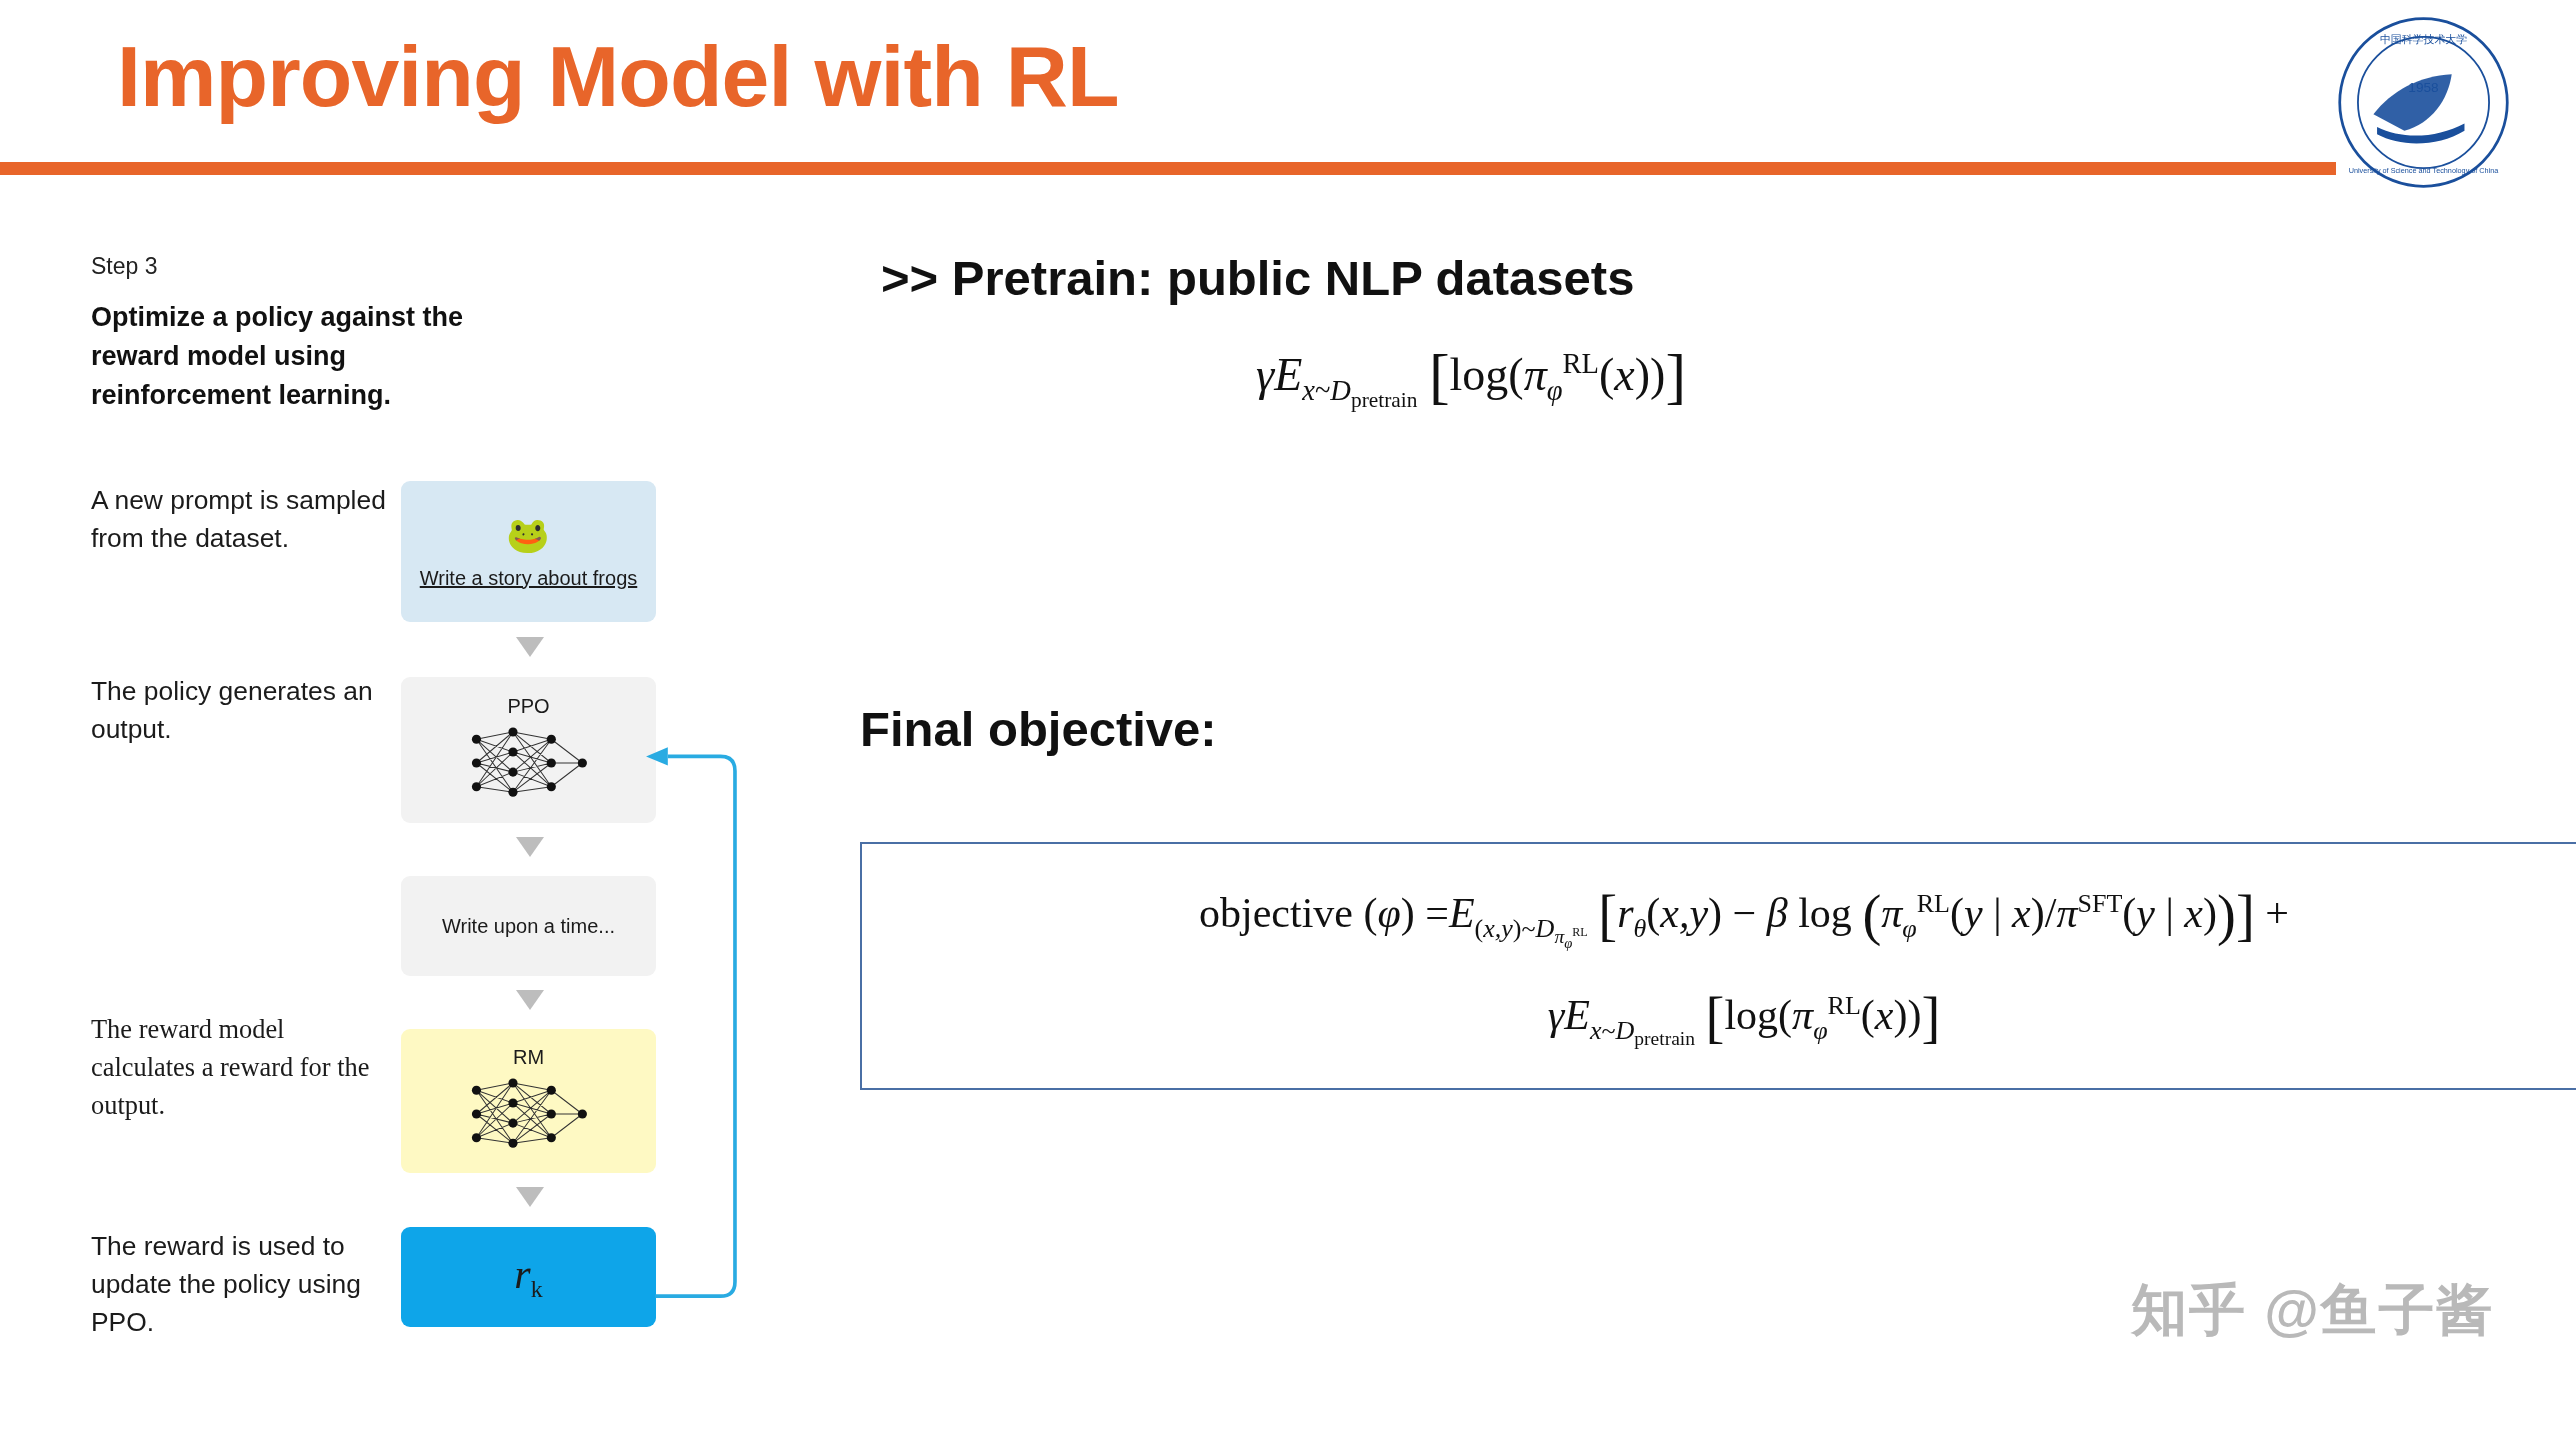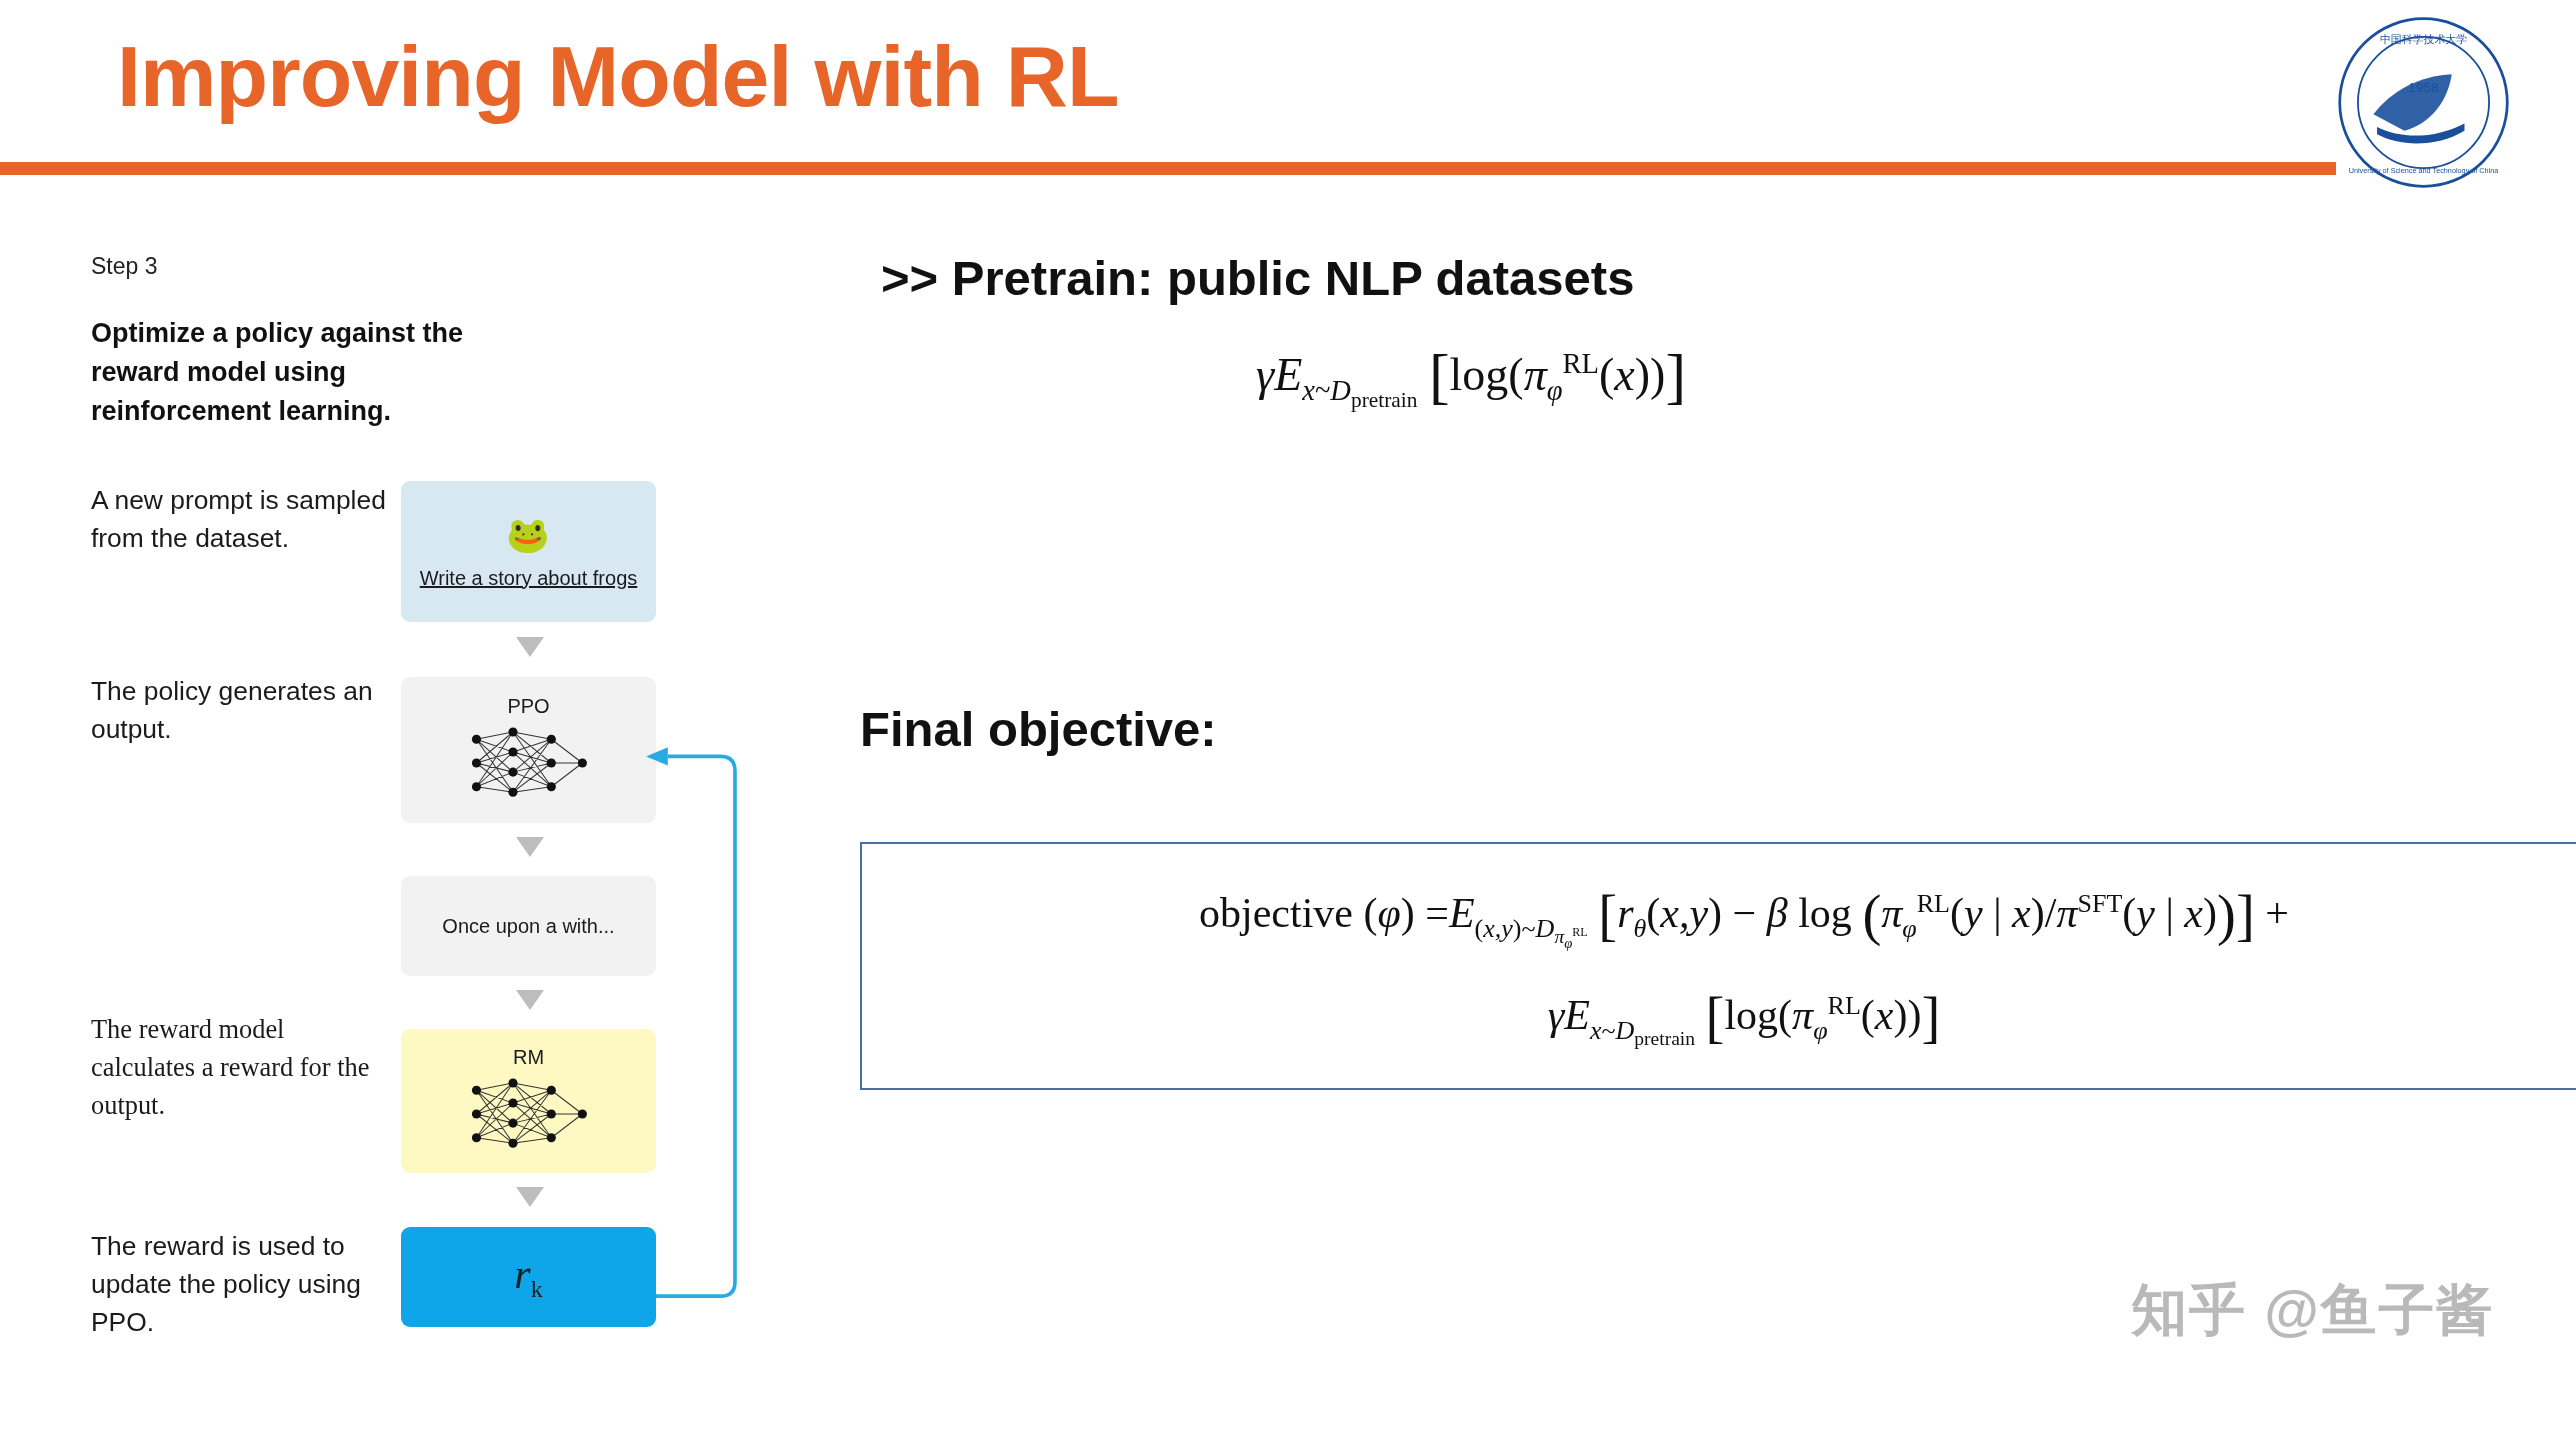--- a/index.html
+++ b/index.html
@@ -56,21 +56,20 @@
   }
   .step-desc {
     position: absolute;
     left: 91px;
     top: 298px;
     width: 428px;
     font-size: 27px;
     font-weight: bold;
     line-height: 1.45;
     color: #111;
-    margin-top: 16px;
   }
 
   .caption {
     position: absolute;
     left: 91px;
     width: 300px;
     font-size: 26.4px;
     line-height: 1.44;
     color: #1b1b1b;
   }
@@ -278,21 +277,21 @@
         <circle cx="100" cy="46" r="5"></circle>
         <circle cx="100" cy="72" r="5"></circle>
       <circle cx="134" cy="46" r="5"></circle>
     </g>
   </svg>
 </div>
 
 <div class="arrow-down ad-2"></div>
 
 <div class="node node-sample">
-  <div>Once upon a with...</div>
+  <div>Write upon a time...</div>
 </div>
 
 <div class="arrow-down ad-3"></div>
 
 <div class="node node-rm">
   <div class="node-label">RM</div>
   <svg class="net-svg" width="137" height="84" viewBox="0 0 150 92">
     <g stroke="#333" stroke-width="1.1" fill="none">
       <path d="M18 20 L58 12 M18 20 L58 34 M18 20 L58 56 M18 20 L58 78
                M18 46 L58 12 M18 46 L58 34 M18 46 L58 56 M18 46 L58 78

